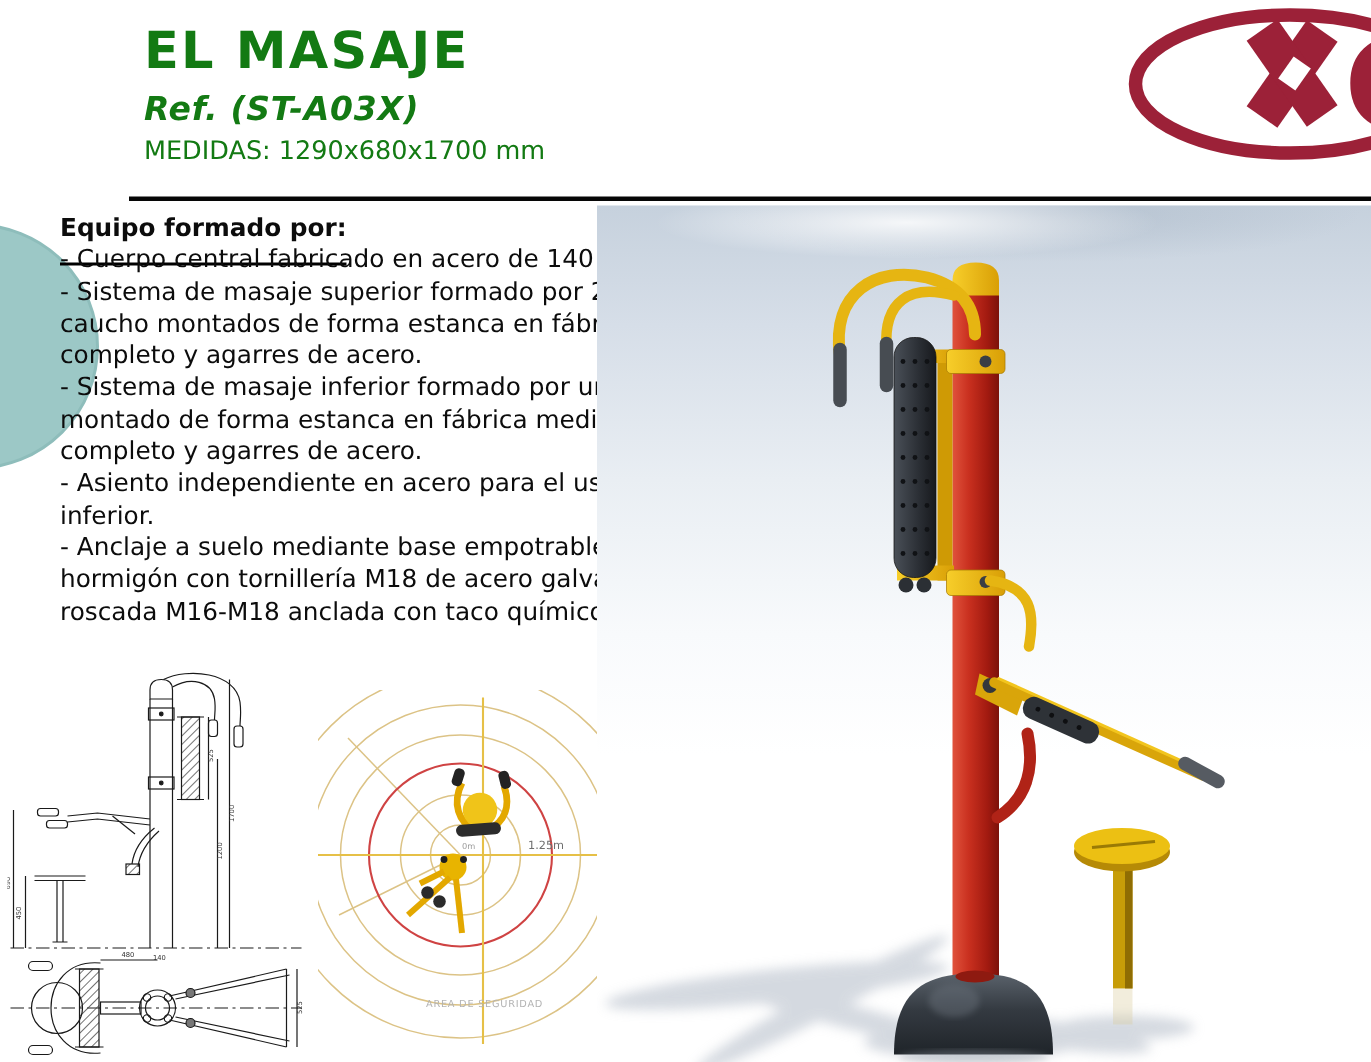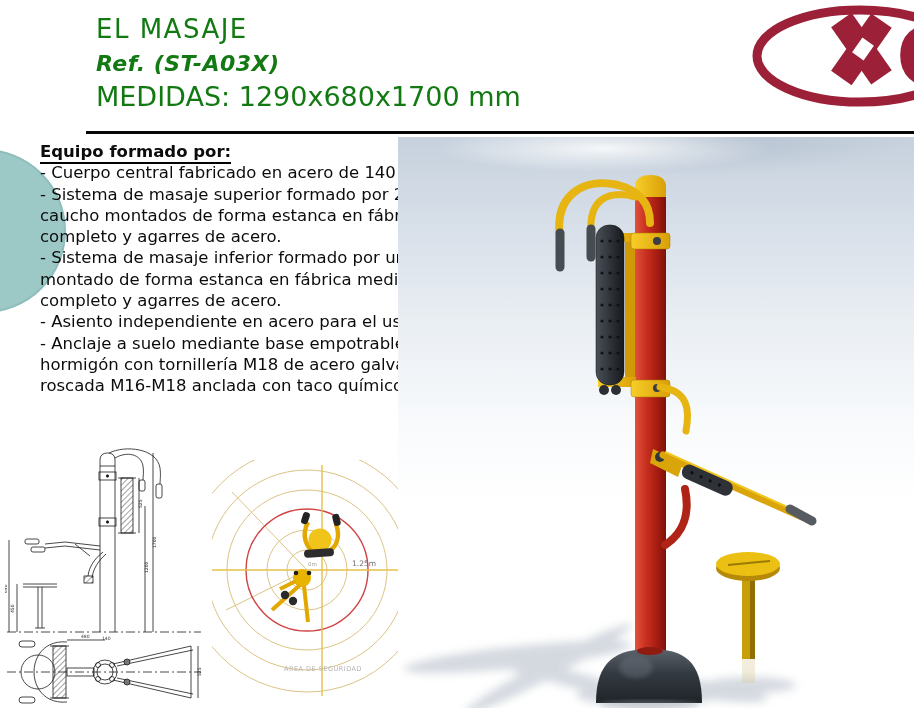--- a/index.html
+++ b/index.html
@@ -7,32 +7,32 @@
     position:relative;width:914px;height:708px;background:#ffffff;
     overflow:hidden;font-family:"DejaVu Sans","Liberation Sans",sans-serif;
   }
   
   .teal-circle{
     position:absolute;left:-98px;top:149px;width:164px;height:164px;
     border-radius:50%;background:#9cc8c6;border:2px solid #8ebdbb;box-sizing:border-box;
   }
   
   .header{position:absolute;left:96px;top:14px;color:#137a13;}
-  .title{font-size:26px;font-weight:normal;letter-spacing:1.5px;}
+  .title{font-size:34px;font-weight:bold;letter-spacing:1.5px;}
   .ref{font-size:22px;font-weight:bold;margin-top:7px;letter-spacing:0.5px;font-style:italic;}
-  .medidas{font-size:27px;font-weight:normal;margin-top:5px;}
+  .medidas{font-size:17px;font-weight:normal;margin-top:5px;}
   
   .logo{position:absolute;left:748px;top:2px;width:220px;height:108px;}
   
   .rule{position:absolute;left:86px;top:131px;width:828px;height:3px;background:#060606;}
   
   .spec{position:absolute;left:40px;top:141px;width:540px;color:#0c0c0c;
         font-size:16.5px;line-height:21.3px;white-space:nowrap;}
   .spec .heading{font-weight:bold;}
-  .spec .heading span{border-bottom:2px solid #000;padding-bottom:1px;}
+  .spec .heading span{border-bottom:2px solid #000;padding-bottom:14px;}
   
   .tech{position:absolute;left:5px;top:448px;width:200px;height:260px;}
   .tech svg text{font-family:"DejaVu Sans",sans-serif;}
   
   .safety{position:absolute;left:212px;top:460px;width:215px;height:240px;}
   
   .render{
     position:absolute;left:398px;top:137px;width:516px;height:571px;
     background:
       radial-gradient(ellipse 240px 34px at 40% 2%, rgba(255,255,255,.85), rgba(255,255,255,0) 70%),
@@ -71,20 +71,21 @@
   <div class="spec">
     <div class="heading"><span>Equipo formado por:</span></div>
     <div>- Cuerpo central fabricado en acero de 140 mm de diámetro y</div>
     <div>- Sistema de masaje superior formado por 2 rodillos de</div>
     <div>caucho montados de forma estanca en fábrica mediante un eje</div>
     <div>completo y agarres de acero.</div>
     <div>- Sistema de masaje inferior formado por un rodillo de caucho</div>
     <div>montado de forma estanca en fábrica mediante un eje</div>
     <div>completo y agarres de acero.</div>
     <div>- Asiento independiente en acero para el uso del masaje</div>
+    <div>inferior.</div>
     <div>- Anclaje a suelo mediante base empotrable en 1/8 m3</div>
     <div>hormigón con tornillería M18 de acero galvanizado o varilla</div>
     <div>roscada M16-M18 anclada con taco químico.</div>
   </div>
 
   <div class="tech">
     <svg width="200" height="260" viewBox="0 0 200 260" stroke="#1a1a1a" stroke-width="0.8" fill="none">
       <defs>
         <pattern id="hatch" width="4" height="4" patternUnits="userSpaceOnUse" patternTransform="rotate(45)">
           <line x1="0" y1="0" x2="0" y2="4" stroke="#444" stroke-width="1"></line>

